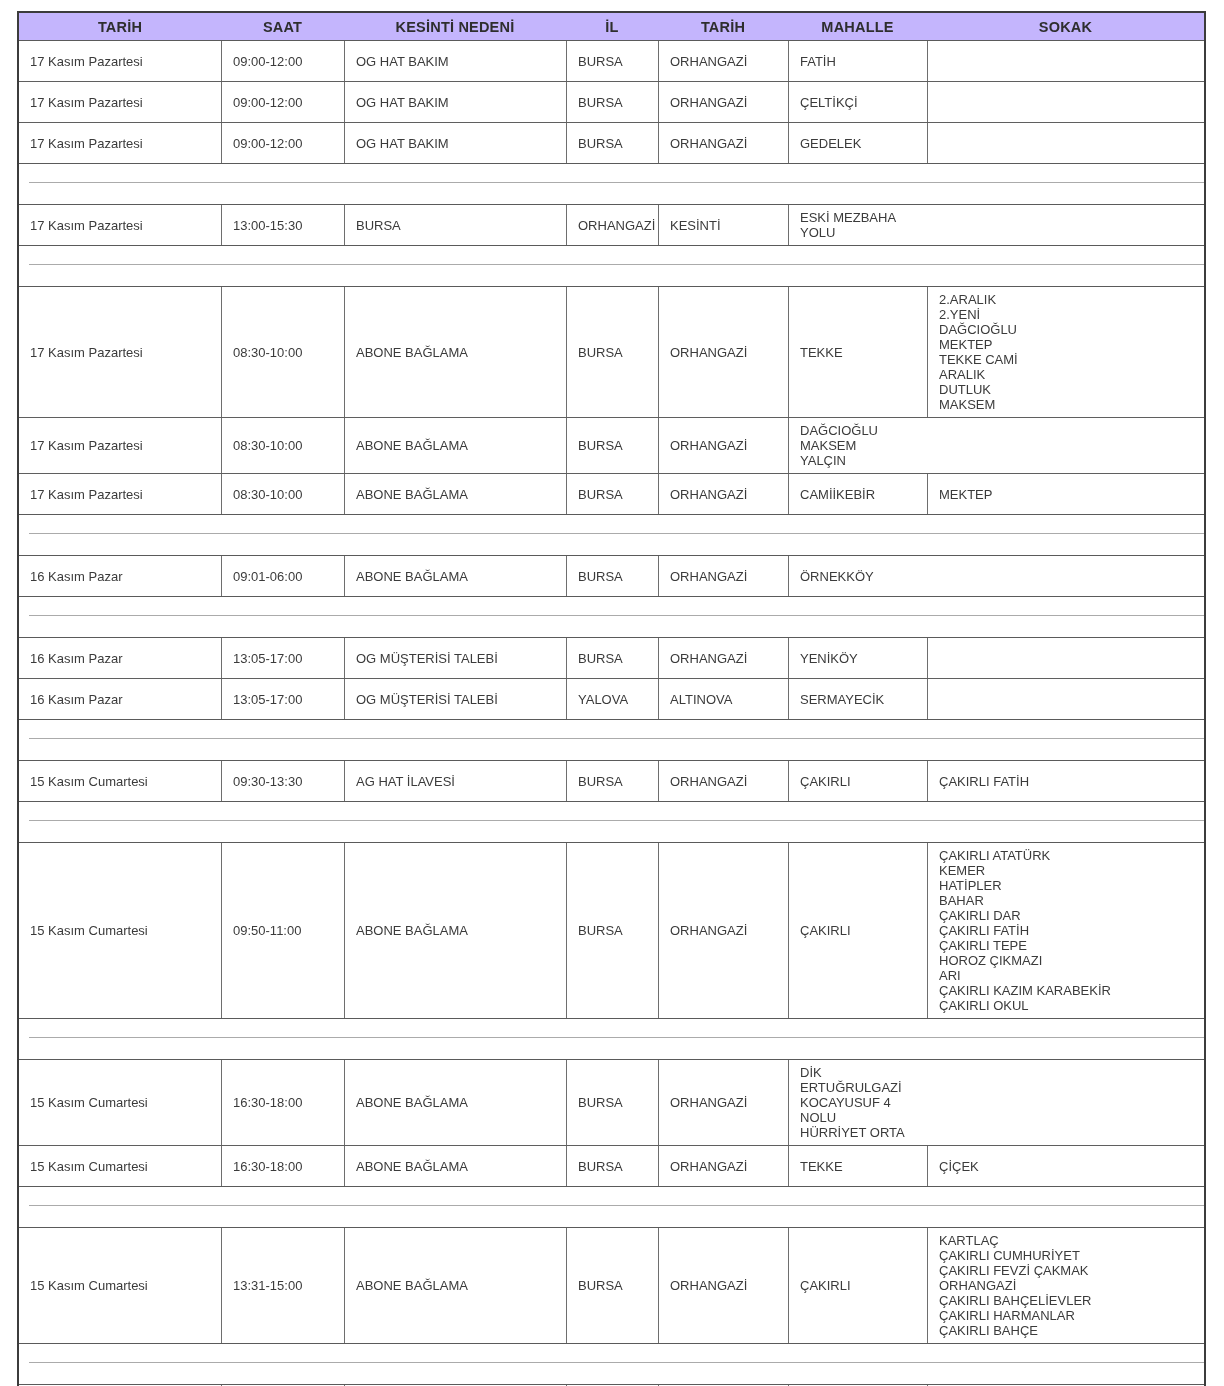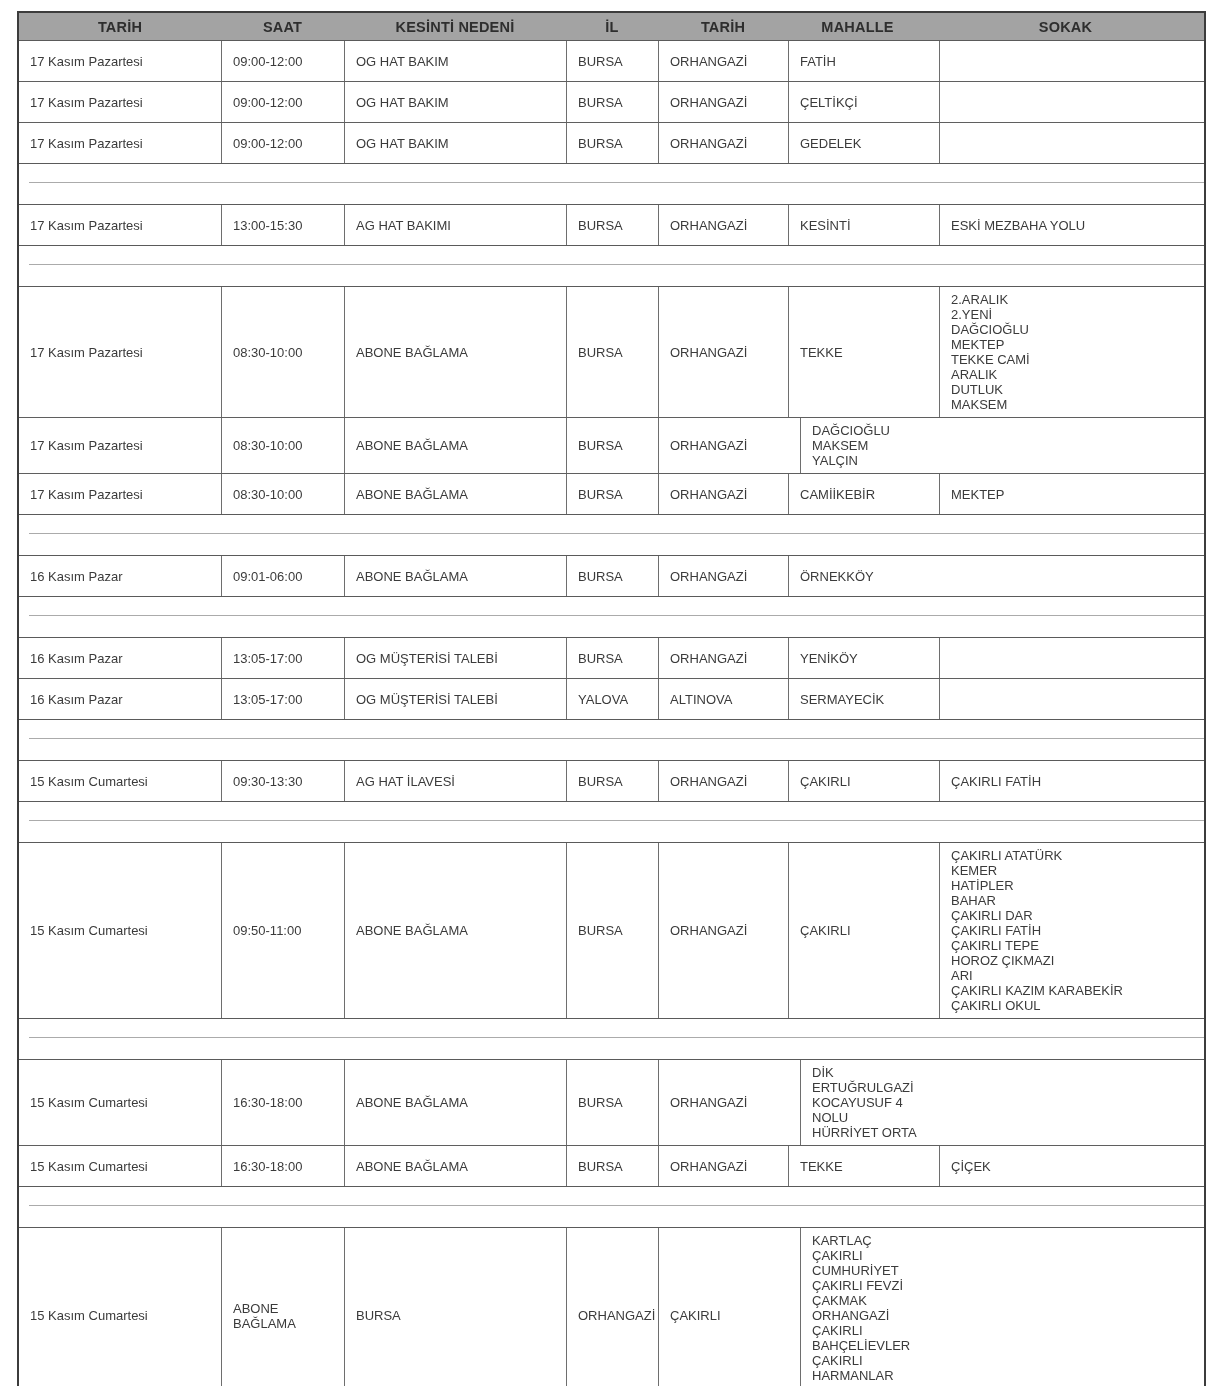--- a/index.html
+++ b/index.html
@@ -15,21 +15,21 @@
   .table-wrap {
     margin: 11px 18px 0 17px;
     border: 2px solid #3c3c3c;
     background: #ffffff;
   }
   .grid-row {
     display: grid;
     grid-template-columns: 202px 123px 222px 92px 130px 139px 1fr;
   }
   .header-row {
-    background: #a3a3a3;
+    background: #c4b5fd;
     height: 27px;
   }
   .header-cell {
     display: flex;
     align-items: center;
     justify-content: center;
     font-size: 14.5px;
     font-weight: bold;
     color: #2e2e2e;
     letter-spacing: 0.2px;
@@ -51,21 +51,20 @@
     font-size: 13px;
     line-height: 15px;
     color: #3b3b3b;
     box-sizing: border-box;
   }
   .cell + .cell {
     border-left: 1px solid #6e6e6e;
   }
   .cell.streets {
     white-space: pre-line;
-    margin-left: 12px;
   }
   .spacer {
     height: 40px;
     position: relative;
   }
   .spacer::after {
     content: "";
     position: absolute;
     left: 10px;
     right: 0;
@@ -117,21 +116,20 @@
     <div class="cell">ORHANGAZİ</div>
     <div class="cell">GEDELEK</div>
     <div class="cell streets"></div>
   </div>
         </div>
         <div class="spacer"></div>
         <div class="group">
           <div class="grid-row row">
     <div class="cell">17 Kasım Pazartesi</div>
     <div class="cell">13:00-15:30</div>
-    <div class="cell">AG HAT BAKIMI</div>
     <div class="cell">BURSA</div>
     <div class="cell">ORHANGAZİ</div>
     <div class="cell">KESİNTİ</div>
     <div class="cell streets">ESKİ MEZBAHA YOLU</div>
   </div>
         </div>
         <div class="spacer"></div>
         <div class="group">
           <div class="grid-row row">
     <div class="cell">17 Kasım Pazartesi</div>
@@ -255,20 +253,21 @@
     <div class="cell">BURSA</div>
     <div class="cell">ORHANGAZİ</div>
     <div class="cell">TEKKE</div>
     <div class="cell streets">ÇİÇEK</div>
   </div>
         </div>
         <div class="spacer"></div>
         <div class="group">
           <div class="grid-row row">
     <div class="cell">15 Kasım Cumartesi</div>
+    <div class="cell">13:31-15:00</div>
     <div class="cell">ABONE BAĞLAMA</div>
     <div class="cell">BURSA</div>
     <div class="cell">ORHANGAZİ</div>
     <div class="cell">ÇAKIRLI</div>
     <div class="cell streets">KARTLAÇ
 ÇAKIRLI CUMHURİYET
 ÇAKIRLI FEVZİ ÇAKMAK
 ORHANGAZİ
 ÇAKIRLI BAHÇELİEVLER
 ÇAKIRLI HARMANLAR

